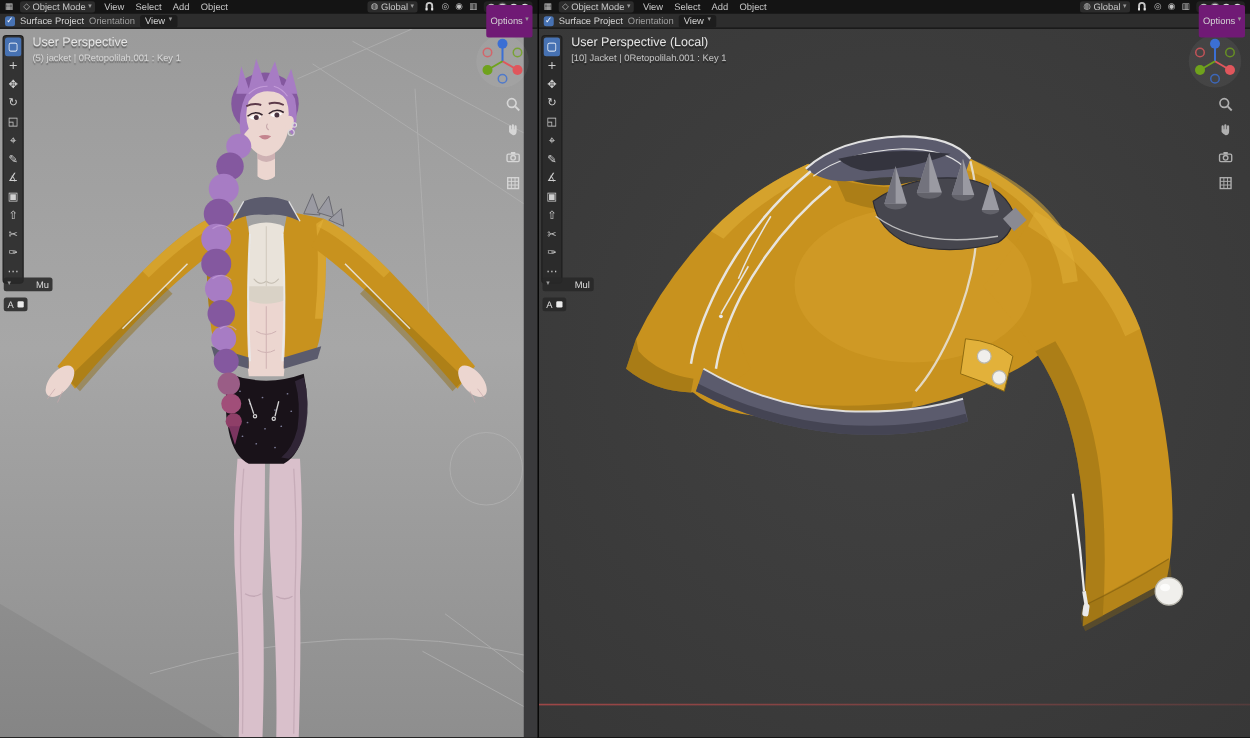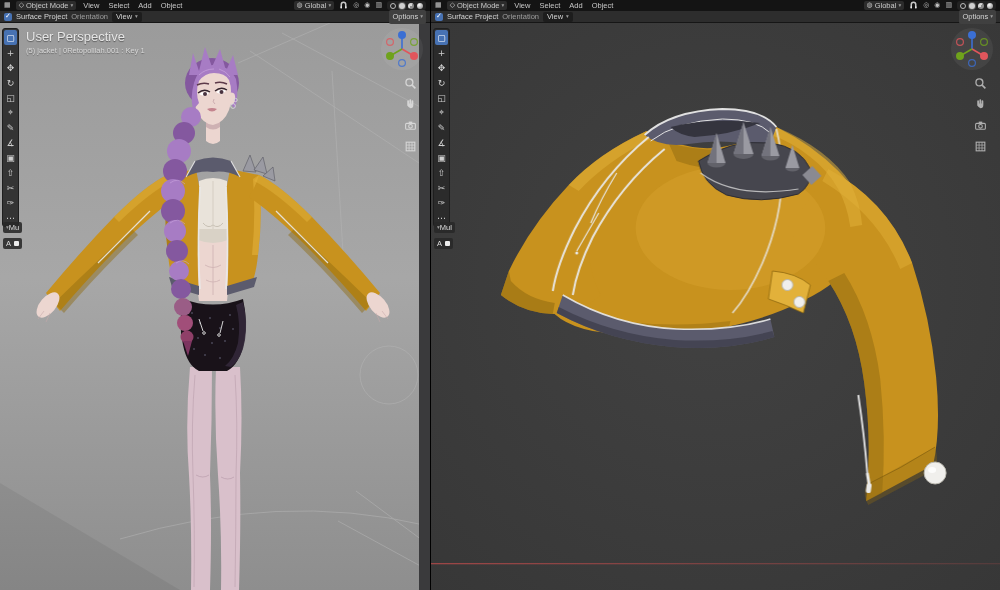--- a/index.html
+++ b/index.html
@@ -5,47 +5,47 @@
   *{box-sizing:border-box;margin:0;padding:0}
   html,body{width:1000px;height:590px;background:#000;font-family:"Liberation Sans",sans-serif;overflow:hidden}
   .app{position:relative;width:1000px;height:590px;background:#1a1a1a;overflow:hidden}
   .area{position:absolute;top:0;height:590px;overflow:hidden}
   .area-left{left:0;width:430px}
   .area-right{left:430px;width:570px;border-left:1px solid #000}
   .hrow1{position:absolute;top:0;left:0;right:0;height:11px;background:var(--c-header_bg);display:flex;align-items:center;gap:5px;padding:0 4px;font-size:7.5px;color:#c8c8c8;white-space:nowrap;z-index:10}
   .hrow2{position:absolute;top:11px;left:0;right:0;height:12px;background:var(--c-toolsettings_bg);display:flex;align-items:center;gap:4px;padding:0 4px;font-size:7.5px;color:#d4d4d4;border-bottom:1px solid #161616;z-index:10}
   .menu{padding:0 2px;cursor:default}
   .pill{display:flex;align-items:center;gap:2px;background:#2c2c2c;border-radius:2px;padding:0 3px;height:9px}
-  .hrow2 .pill{background:#404040;height:14px}
+  .hrow2 .pill{background:#701a75;height:26px}
   .icn{font-family:"DejaVu Sans",sans-serif;font-size:7px;line-height:1;color:#c0c0c0}
   .caret{font-family:"DejaVu Sans",sans-serif;font-size:5.5px;color:#9a9a9a;line-height:1}
   .hspacer{flex:1}
   .shadegrp{display:flex;gap:3px;align-items:center;background:#222;border-radius:3px;padding:1px 3px;height:9px}
   .sphere{width:6px;height:6px;border-radius:50%}
   .sphere.wire{border:1px solid #b9b9b9;background:transparent}
   .sphere.solid{background:#cfcfcf;box-shadow:0 0 0 1px #555}
   .sphere.mat{background:linear-gradient(135deg,#d8d8d8 50%,#8a8a8a 50%)}
   .sphere.rend{background:radial-gradient(circle at 35% 30%,#fff,#777)}
   .checkbox{width:8px;height:8px;background:var(--c-accent_blue);border-radius:2px;color:#fff;font-size:7px;display:flex;align-items:center;justify-content:center;line-height:1;font-family:"DejaVu Sans",sans-serif}
   .ddark{background:#1d1d1d;border-radius:2px;padding:0 4px;height:10px;display:flex;align-items:center;gap:3px}
   .dim{color:#9f9f9f}
   .viewport{position:absolute;top:23px;left:0;right:0;bottom:0;overflow:hidden}
   .vp-left{background:var(--c-viewport_left_bg)}
   .vp-right{background:var(--c-viewport_right_bg)}
   .scene{position:absolute;inset:0;width:100%;height:100%}
   .toolbar{position:absolute;left:2px;top:5px;width:17px;background:rgba(42,42,42,.92);border:1px solid #1e1e1e;border-radius:3px;display:flex;flex-direction:column;padding:1px;z-index:6}
   .tool{height:15px;display:flex;align-items:center;justify-content:center;font-size:9px;color:#cfcfcf;border-radius:2px;font-family:"DejaVu Sans",sans-serif}
   .tool.active{background:var(--c-accent_blue);color:#fff}
   .overlay-text{position:absolute;left:26px;top:5px;z-index:5;line-height:1.4;pointer-events:none;color:#e6e6e6;text-shadow:0 1px 1px rgba(0,0,0,.45)}
-  .ovl1{font-size:13px}
+  .ovl1{font-size:10px}
   .ovl2{font-size:7.5px;opacity:.8}
   .gizmo{position:absolute;top:4px;right:6px;z-index:5}
   .navicons{position:absolute;top:54px;right:13px;display:flex;flex-direction:column;gap:8px;z-index:5}
   .navicons svg{width:13px;height:13px;opacity:.85;display:block}
-  .cpanel{position:absolute;left:3px;top:199px;z-index:6;display:flex;align-items:center;gap:0;font-size:7.5px;color:#ddd;background:rgba(40,40,40,.88);border-radius:2px;padding:1px 3px}
+  .cpanel{position:absolute;left:3px;top:199px;z-index:6;display:flex;align-items:center;gap:20px;font-size:7.5px;color:#ddd;background:rgba(40,40,40,.88);border-radius:2px;padding:1px 3px}
   .abadge{position:absolute;left:3px;top:215px;z-index:6;display:flex;align-items:center;gap:3px;font-size:7.5px;color:#ddd;background:rgba(40,40,40,.88);border-radius:2px;padding:1px 3px}
   .abadge .swatch{width:5px;height:5px;background:#ececec;border-radius:1px}
 </style>
 </head>
 <body>
 
 <div class="app">
 
   <div class="area area-left">
     <div class="hrow1">
@@ -454,20 +454,24 @@
         <div class="tool">⌖</div>
         <div class="tool">✎</div>
         <div class="tool">∡</div>
         <div class="tool">▣</div>
         <div class="tool">⇧</div>
         <div class="tool">✂</div>
         <div class="tool">✑</div>
         <div class="tool">⋯</div>
       </div>
 
+      <div class="overlay-text">
+        <div class="ovl1">User Perspective (Local)</div>
+        <div class="ovl2">[10] Jacket | 0Retopolilah.001 : Key 1</div>
+      </div>
 
       <svg class="gizmo" width="44" height="44" viewBox="0 0 44 44">
         <circle cx="22" cy="22" r="21" fill="#ffffff" opacity="0.06"></circle>
         <g stroke-width="1.6">
           <line x1="22" y1="22" x2="22" y2="8" style="stroke:var(--c-axis_z)"></line>
           <line x1="22" y1="22" x2="34" y2="29" style="stroke:var(--c-axis_x)"></line>
           <line x1="22" y1="22" x2="10" y2="29" style="stroke:var(--c-axis_y)"></line>
         </g>
         <circle cx="22" cy="8" r="4" style="fill:var(--c-axis_z)"></circle>
         <circle cx="34" cy="29" r="4" style="fill:var(--c-axis_x)"></circle>

